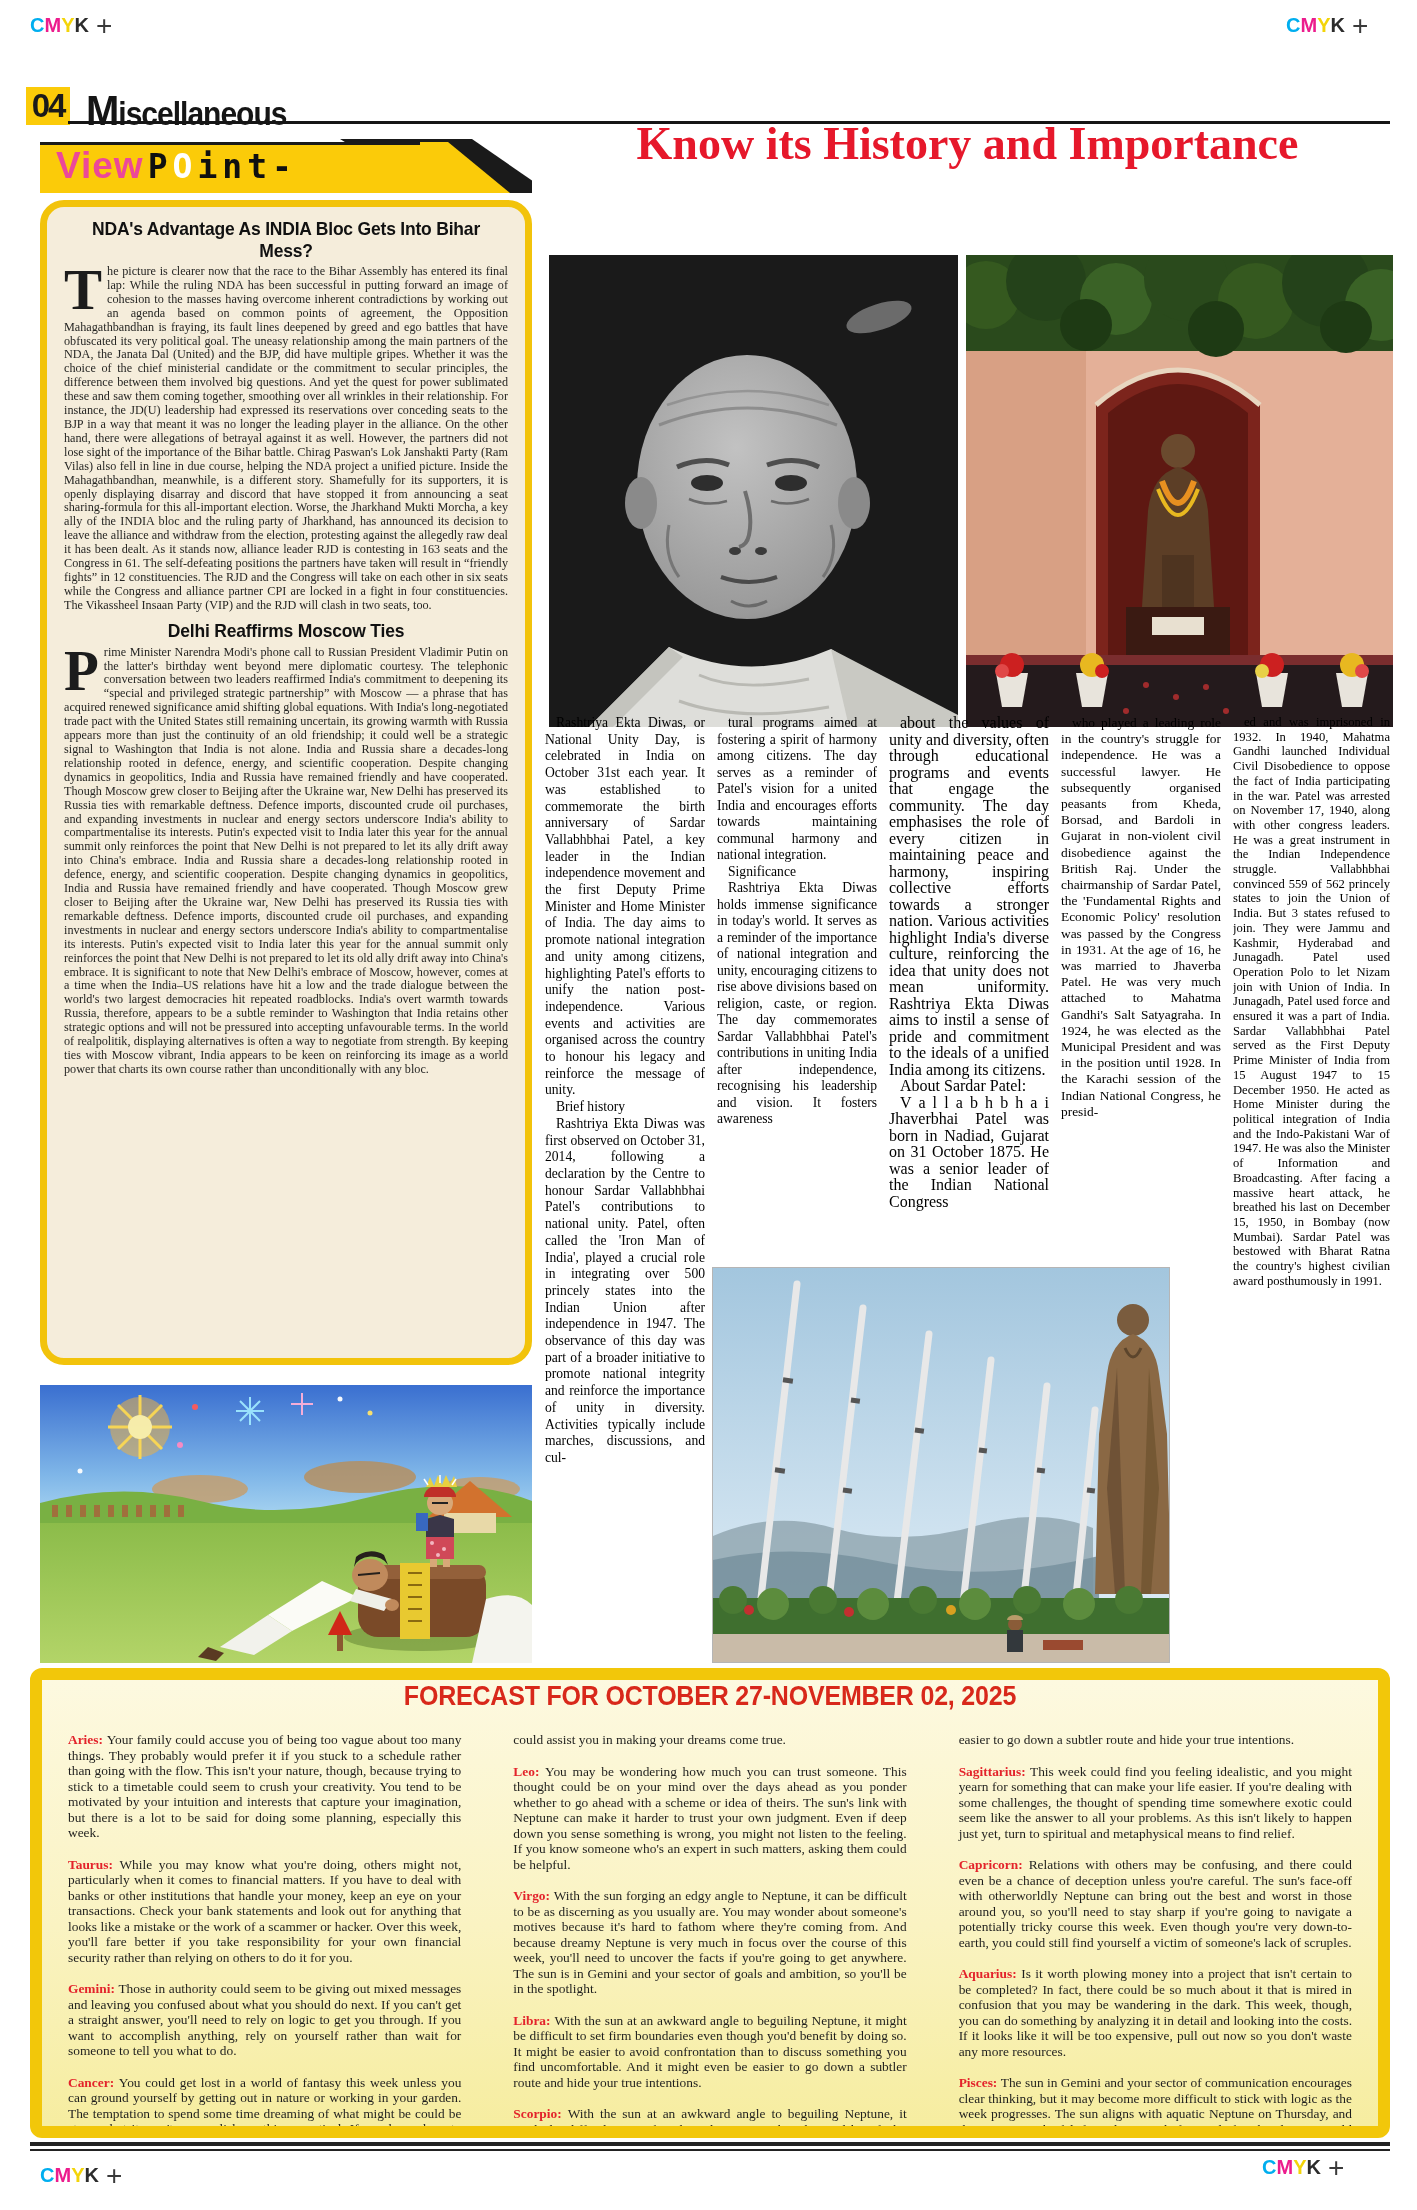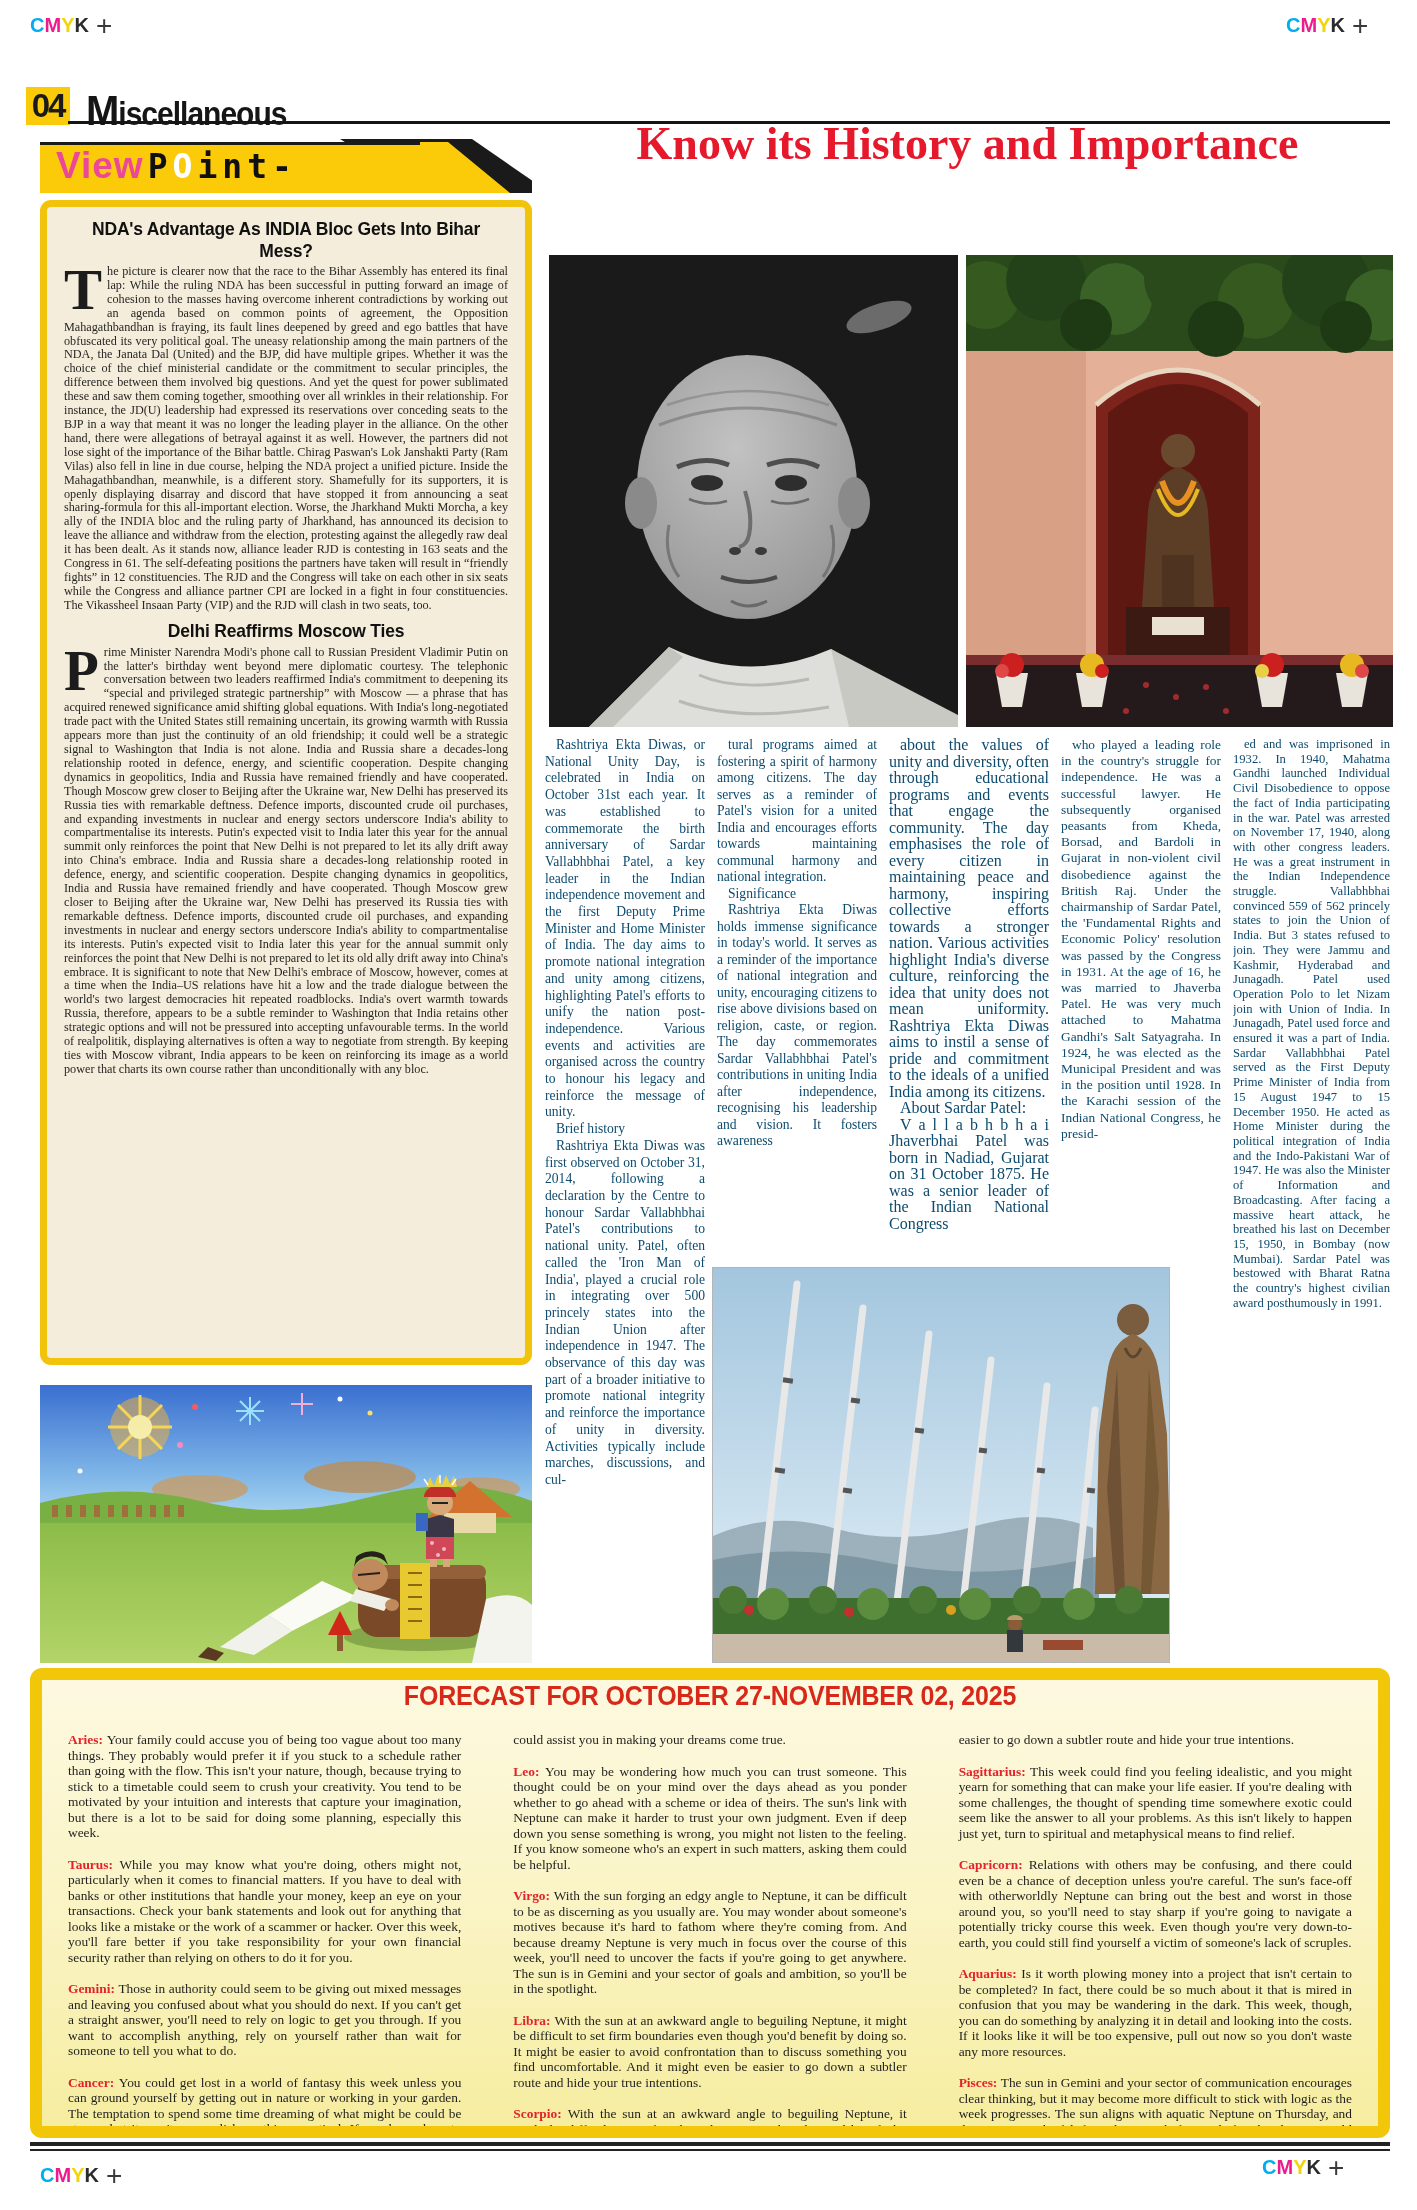--- a/index.html
+++ b/index.html
@@ -23,39 +23,39 @@
   
   .vp-banner{position:absolute;left:40px;top:139px;width:492px;height:54px;}
   .vp-banner svg{position:absolute;left:0;top:0;}
   .vp-text{position:absolute;left:16px;top:6px;white-space:nowrap;}
   .vp-view{font-family:"Liberation Sans",sans-serif;font-weight:bold;font-size:37px;color:#ec4899;
         letter-spacing:1px;}
   .vp-p,.vp-int,.vp-dash{font-family:"DejaVu Sans Mono",monospace;font-weight:bold;font-size:33px;color:#101010;letter-spacing:5px;}
   .vp-o{font-family:"DejaVu Sans Mono",monospace;font-weight:bold;font-size:33px;color:#ffffff;letter-spacing:5px;}
   
   .vp-box{position:absolute;left:40px;top:200px;width:492px;height:1165px;box-sizing:border-box;
-        border:7px solid #F2C30B;border-radius:11px;background:#F5EDDB;padding:10px 17px 8px 17px;overflow:hidden;}
+        border:7px solid #F2C30B;border-radius:24px;background:#F5EDDB;padding:10px 17px 8px 17px;overflow:hidden;}
   .vp-article h3{margin:2px 0 4px 0;text-align:center;font-family:"Liberation Sans",sans-serif;
         font-weight:bold;font-size:17.5px;color:#111;letter-spacing:-.2px;transform:scaleY(1.05);}
   .vp-article p{margin:0;font-size:12.2px;line-height:13.9px;text-align:justify;color:#262624;}
   .dropcap{float:left;font-size:57px;line-height:46px;padding:2px 5px 0 0;color:#1c1c1c;
         font-family:"Liberation Serif",serif;font-weight:bold;}
   .vp-article + .vp-article{margin-top:8px;}
   
   .main-headline{position:absolute;left:545px;top:116px;width:845px;text-align:center;
         color:#E6182B;font-family:"Liberation Serif",serif;font-weight:bold;font-size:46px;line-height:56px;}
   
   .photo{position:absolute;overflow:hidden;}
   .photo svg{display:block;}
   #photo-portrait{left:549px;top:255px;width:409px;height:472px;}
   #photo-shrine{left:963px;top:255px;width:427px;height:472px;border-left:3px solid #fff;}
   #photo-cartoon{left:40px;top:1385px;width:492px;height:278px;}
   #photo-statue{left:712px;top:1267px;width:458px;height:396px;border:1px solid #b5b5b5;box-sizing:border-box;}
   
-  .col{position:absolute;top:737px;text-align:justify;color:#0c4a6e;overflow:hidden;}
+  .col{position:absolute;top:715px;text-align:justify;color:#000000;overflow:hidden;}
   .col p{margin:0;text-indent:11px;}
   #col1{left:545px;width:160px;height:928px;font-size:13.6px;line-height:16.7px;}
   #col2{left:717px;width:160px;height:524px;font-size:13.6px;line-height:16.5px;}
   #col3{left:889px;width:160px;height:524px;font-size:16px;line-height:16.5px;}
   #col4{left:1061px;width:160px;height:524px;font-size:13.4px;line-height:16.2px;}
   #col5{left:1233px;width:157px;height:928px;font-size:12.6px;line-height:14.7px;}
   
   .forecast{position:absolute;left:30px;top:1668px;width:1360px;height:470px;box-sizing:border-box;
         border:12px solid #F2C70A;border-radius:12px;overflow:hidden;
         background:linear-gradient(180deg,#FDF9E0 0%,#FAF3C2 55%,#F6EDA0 100%);}

